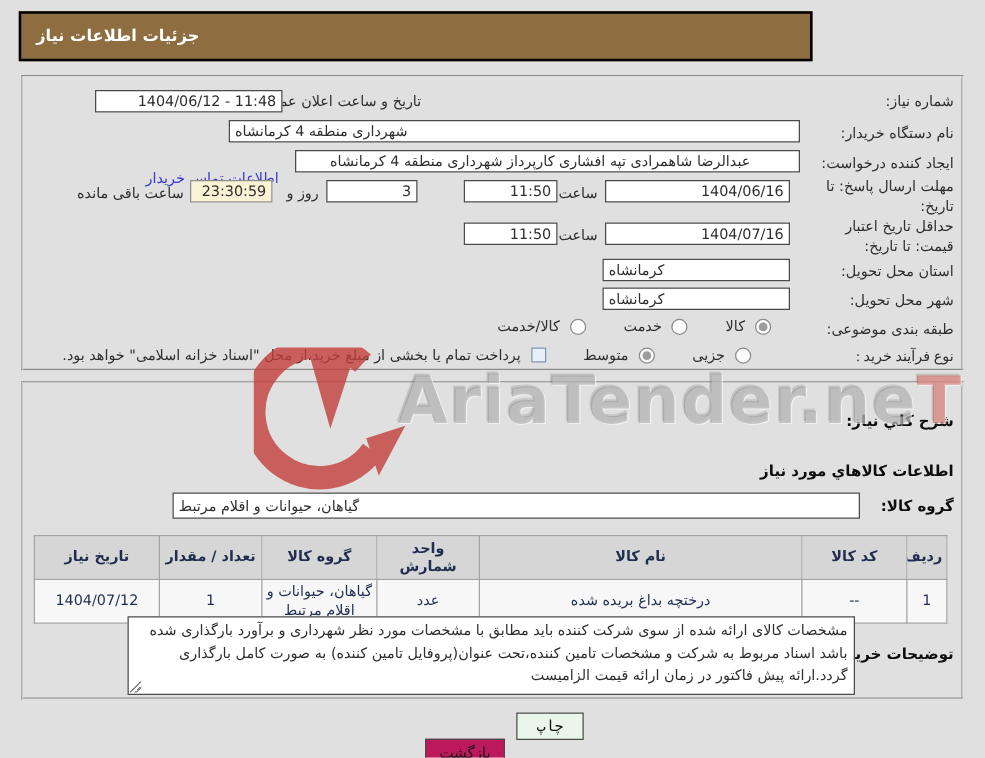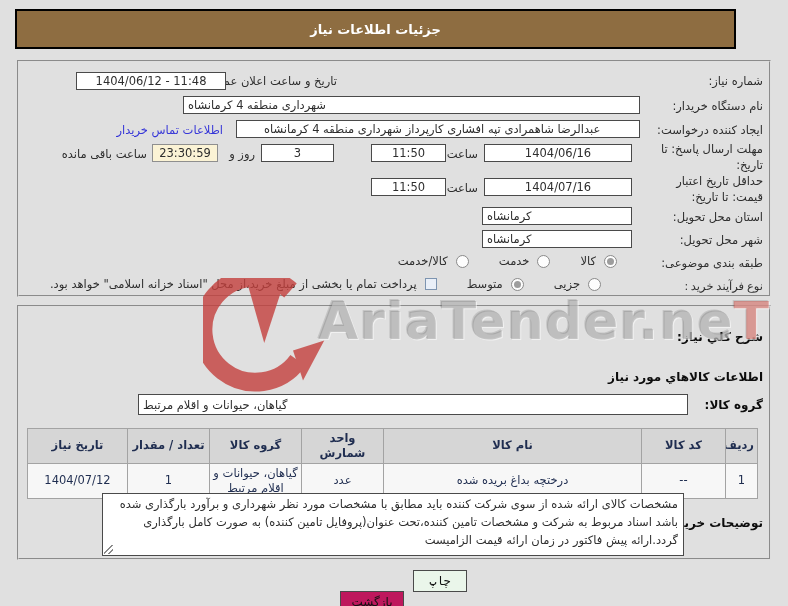--- a/index.html
+++ b/index.html
@@ -3,49 +3,49 @@
 <meta charset="utf-8">
 <style>
   html,body{margin:0;padding:0;}
   body{
     width:788px;height:606px;position:relative;overflow:hidden;
     background:#e0e0e0;
     font-family:"DejaVu Sans","Liberation Sans",sans-serif;
     font-size:11.5px;color:#2e2e2e;direction:rtl;
   }
   .titlebar{
-    position:absolute;top:9px;left:15px;width:721px;height:40px;
+    position:absolute;top:9px;left:15px;width:635px;height:40px;
     background:#8e6d41;border:2px solid #000;box-sizing:border-box;
-    display:flex;align-items:center;justify-content:center;
+    display:flex;align-items:center;justify-content:flex-end;
     padding:0 12px;color:#fff;font-weight:bold;font-size:13px;
   }
   .panel{
     position:absolute;left:17px;width:754px;
     border:2px groove #dfdfdf;background:#e0e0e0;box-sizing:border-box;
   }
   #panel1{top:60px;height:237px;}
   #panel2{top:305px;height:255px;}
   .lbl{position:absolute;text-align:right;color:#2e2e2e;line-height:1.35;}
   .blbl{font-weight:bold;color:#0d0d0d;font-size:12px;}
   .inp{
     position:absolute;height:18px;background:#fff;border:1px solid #4a4a4a;
     box-sizing:border-box;display:flex;align-items:center;
     justify-content:flex-end;padding:0 4px;white-space:nowrap;overflow:hidden;
   }
-  .inp.center{justify-content:center;}
+  .inp.center{justify-content:flex-start;}
   .inp.big{height:20px;font-size:14px;}
   .inp.yellow{background:#fbf3d5;border:1px solid #8f8f8f;}
   .tarea{
     position:absolute;background:#fff;border:1px solid #4a4a4a;
     box-sizing:border-box;padding:2px 5px;text-align:right;line-height:1.5;
     overflow:hidden;
   }
   .grip{position:absolute;left:1px;bottom:1px;width:9px;height:9px;
     background:linear-gradient(135deg,transparent 44%,#8a8a8a 44%,#8a8a8a 54%,transparent 54%,transparent 70%,#8a8a8a 70%,#8a8a8a 80%,transparent 80%);}
-  .link{color:#3636d8;cursor:pointer;}
+  .link{color:#3636d8;cursor:pointer;margin-top:12px;}
   .radio{width:13px;height:13px;border-radius:50%;border:1px solid #8a8a8a;
     background:#fdfdfd;display:inline-block;position:relative;flex:none;box-sizing:border-box;}
   .radio.checked::after{content:'';position:absolute;inset:2px;border-radius:50%;background:#9d9d9d;}
   .cbx{width:12px;height:12px;border:1px solid #7d94b0;background:#e9eff8;
     display:inline-block;flex:none;box-sizing:border-box;}
   .optrow{position:absolute;display:flex;align-items:center;gap:8px;}
   .optrow .gap{width:14px;}
   table.items{
     position:absolute;border-collapse:collapse;table-layout:fixed;
     background:#f7f7f7;

